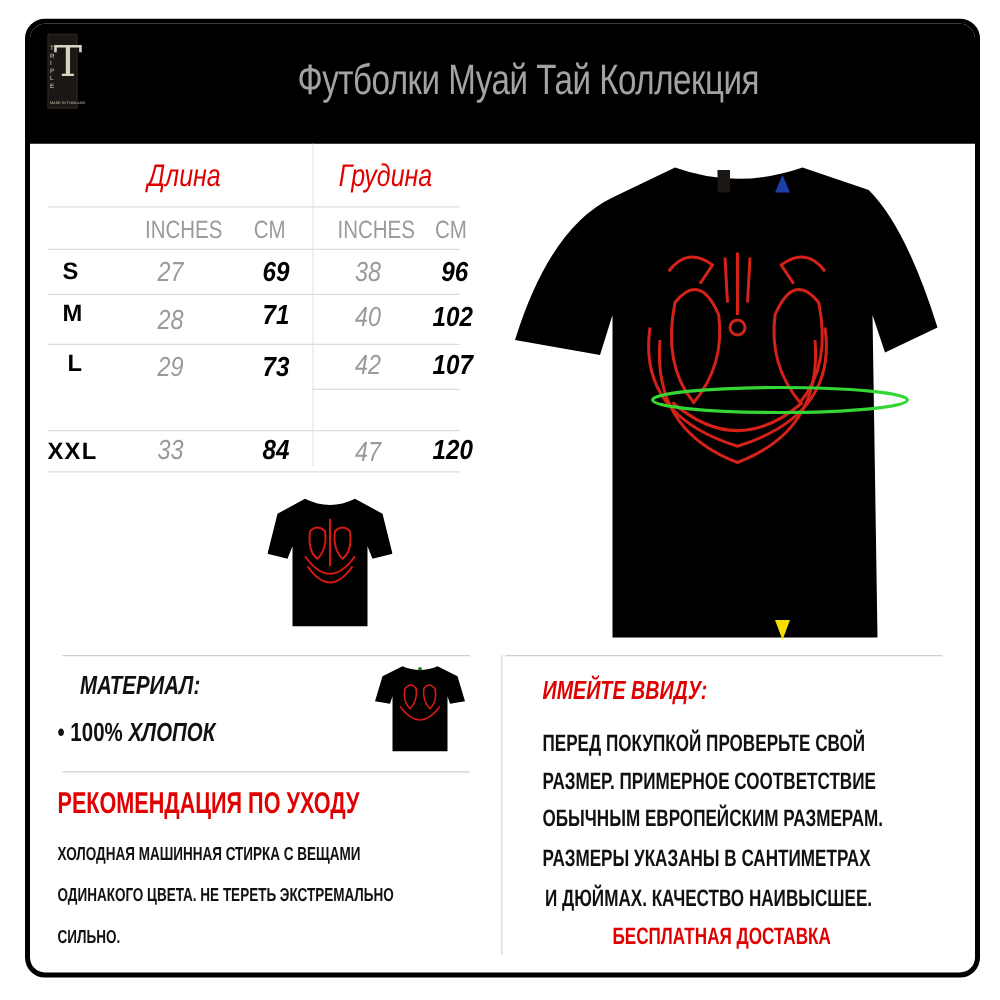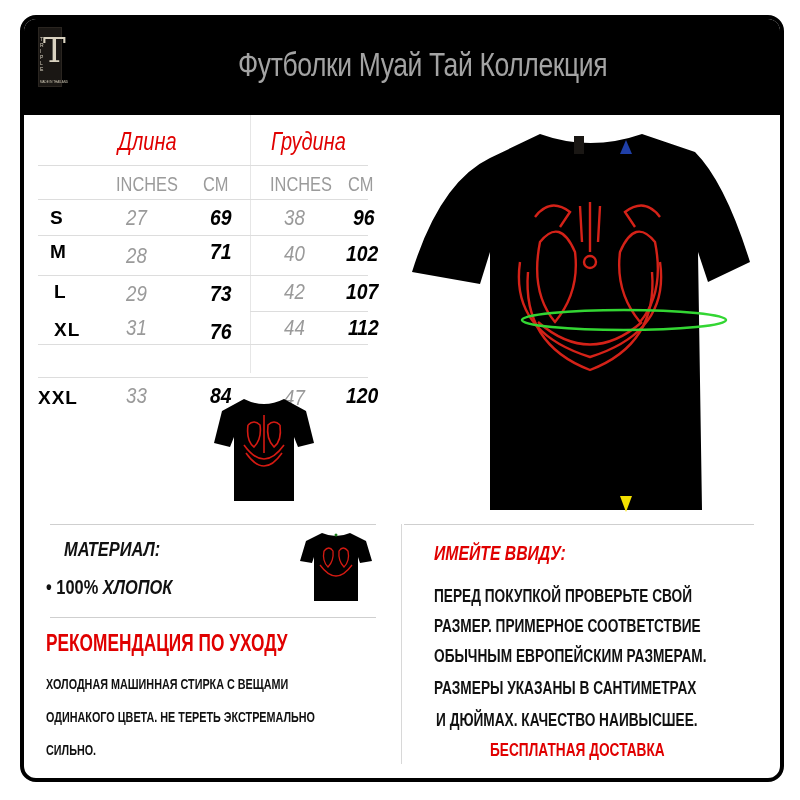--- a/index.html
+++ b/index.html
@@ -108,30 +108,23 @@
 
     <div class="row" style="top:160px;">
       <div class="size-lbl" style="top:6px; left:16px;">L</div>
       <div class="inch" style="left:88px; top:6px;">29</div>
       <div class="cm" style="left:172px; top:6px;">73</div>
       <div class="inch" style="left:246px; top:4px;">42</div>
       <div class="cm" style="left:308px; top:4px;">107</div>
     </div>
     <div class="hline" style="left:212px; top:196px; width:118px;"></div>
 
-    <div class="row" style="top:196px;">
-      <div class="size-lbl" style="top:8px; left:16px;">XL</div>
-      <div class="inch" style="left:88px; top:4px;">31</div>
-      <div class="cm" style="left:172px; top:8px;">76</div>
-      <div class="inch" style="left:246px; top:4px;">44</div>
-      <div class="cm" style="left:310px; top:4px;">112</div>
-    </div>
     <div class="hline" style="left:0; top:229px; width:330px;"></div>
 
-    <div class="row" style="top:230px;margin-top:36px;">
+    <div class="row" style="top:230px;">
       <div class="size-lbl" style="top:6px; left:0px;">XXL</div>
       <div class="inch" style="left:88px; top:2px;">33</div>
       <div class="cm" style="left:172px; top:2px;">84</div>
       <div class="inch" style="left:246px; top:4px;">47</div>
       <div class="cm" style="left:308px; top:2px;">120</div>
     </div>
     <div class="hline" style="left:0; top:262px; width:330px;"></div>
   </div>
 
   <svg class="shirt-small" width="100" height="110" viewBox="0 0 100 110">

